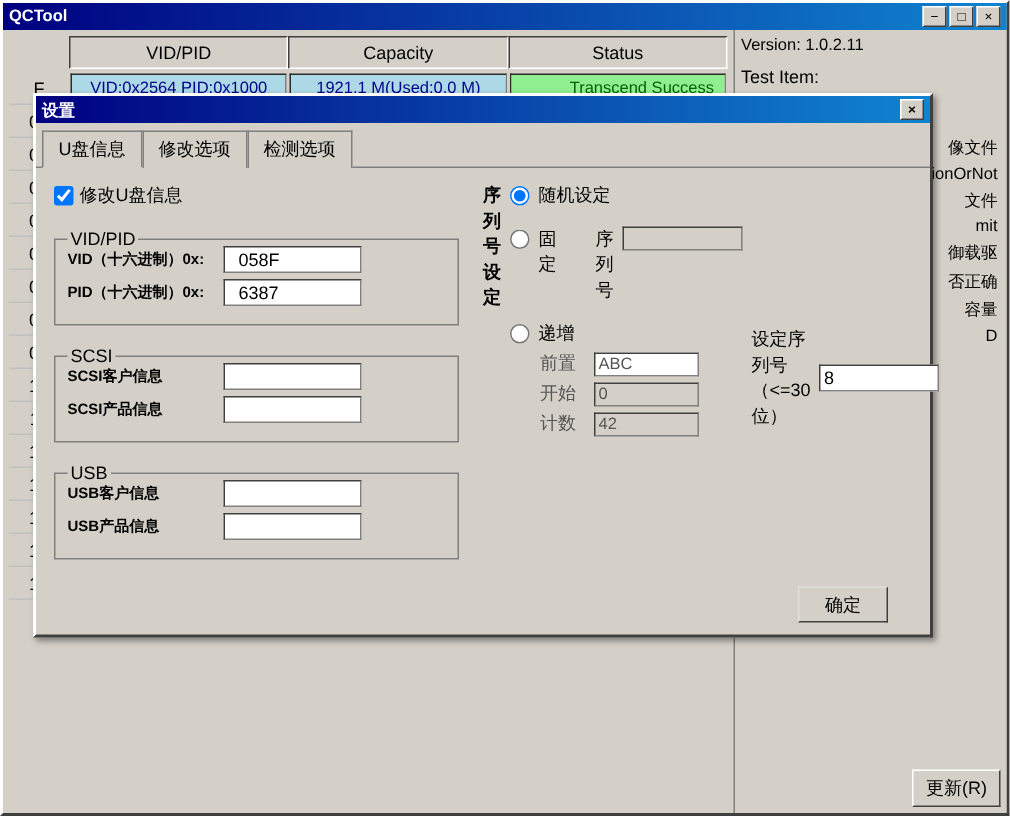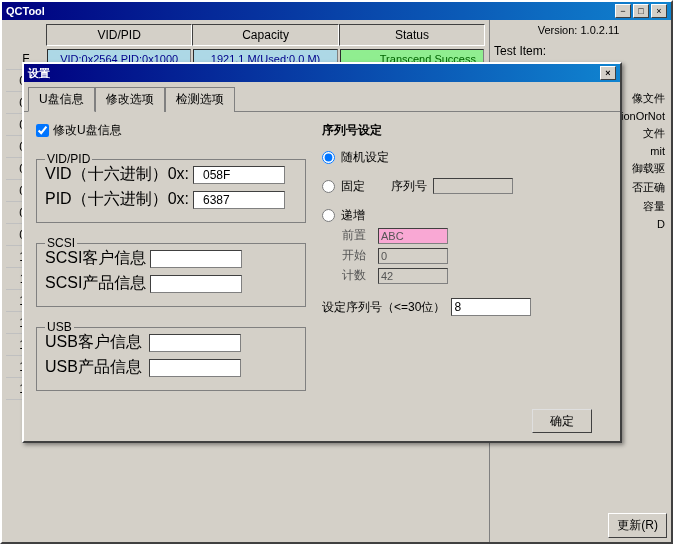--- a/index.html
+++ b/index.html
@@ -142,21 +142,21 @@
       width: 183px;
       background: #d4d0c8;
       padding: 4px;
       border-left: 1px solid #808080;
       display: flex;
       flex-direction: column;
       gap: 4px;
     }
     .version-text {
       font-size: 11px;
-      text-align: center;
+      text-align: left;
       padding-right: 4px;
     }
     .test-item-label {
       font-size: 12px;
       margin-top: 4px;
     }
     .checkbox-row {
       display: flex;
       align-items: center;
       gap: 4px;
@@ -311,39 +311,39 @@
       font-size: 12px;
     }
 
     .field-row {
       display: flex;
       align-items: center;
       gap: 4px;
       margin-bottom: 4px;
     }
     .field-label {
-      font-size: 16px;
+      font-size: 10px;
       min-width: 100px;
+      font-weight: bold;
     }
     .field-input {
       width: 92px;
       height: 18px;
       border: 1px solid #808080;
       border-top-color: #404040;
       border-left-color: #404040;
       background: white;
       font-size: 12px;
       padding: 0 9px;
     }
 
     
     .dialog-right {
       width: 270px;
       display: flex;
-      flex-direction: column;
       gap: 6px;
     }
 
     .section-title {
       font-size: 12px;
       font-weight: bold;
       margin-bottom: 4px;
     }
 
     .radio-group {
@@ -769,21 +769,21 @@
             </div>
 
             <div style="display:flex; flex-direction:column; gap:3px;">
               <div class="radio-row">
                 <input type="radio" name="serial" class="radio-input" style="">
                 <span class="radio-label">递增</span>
               </div>
               <div class="radio-sub-fields">
                 <div class="sub-field-row">
                   <span class="sub-field-label">前置</span>
-                  <input class="sub-field-input" type="text" value="ABC" style="background: #f9a8d4;">
+                  <input class="sub-field-input" type="text" value="ABC" style="background: #ffffff;">
                 </div>
                 <div class="sub-field-row">
                   <span class="sub-field-label">开始</span>
                   <input class="sub-field-input" type="text" value="0" style="background: rgb(212, 208, 200);">
                 </div>
                 <div class="sub-field-row">
                   <span class="sub-field-label">计数</span>
                   <input class="sub-field-input" type="text" value="42" style="background: rgb(212, 208, 200);">
                 </div>
               </div>

